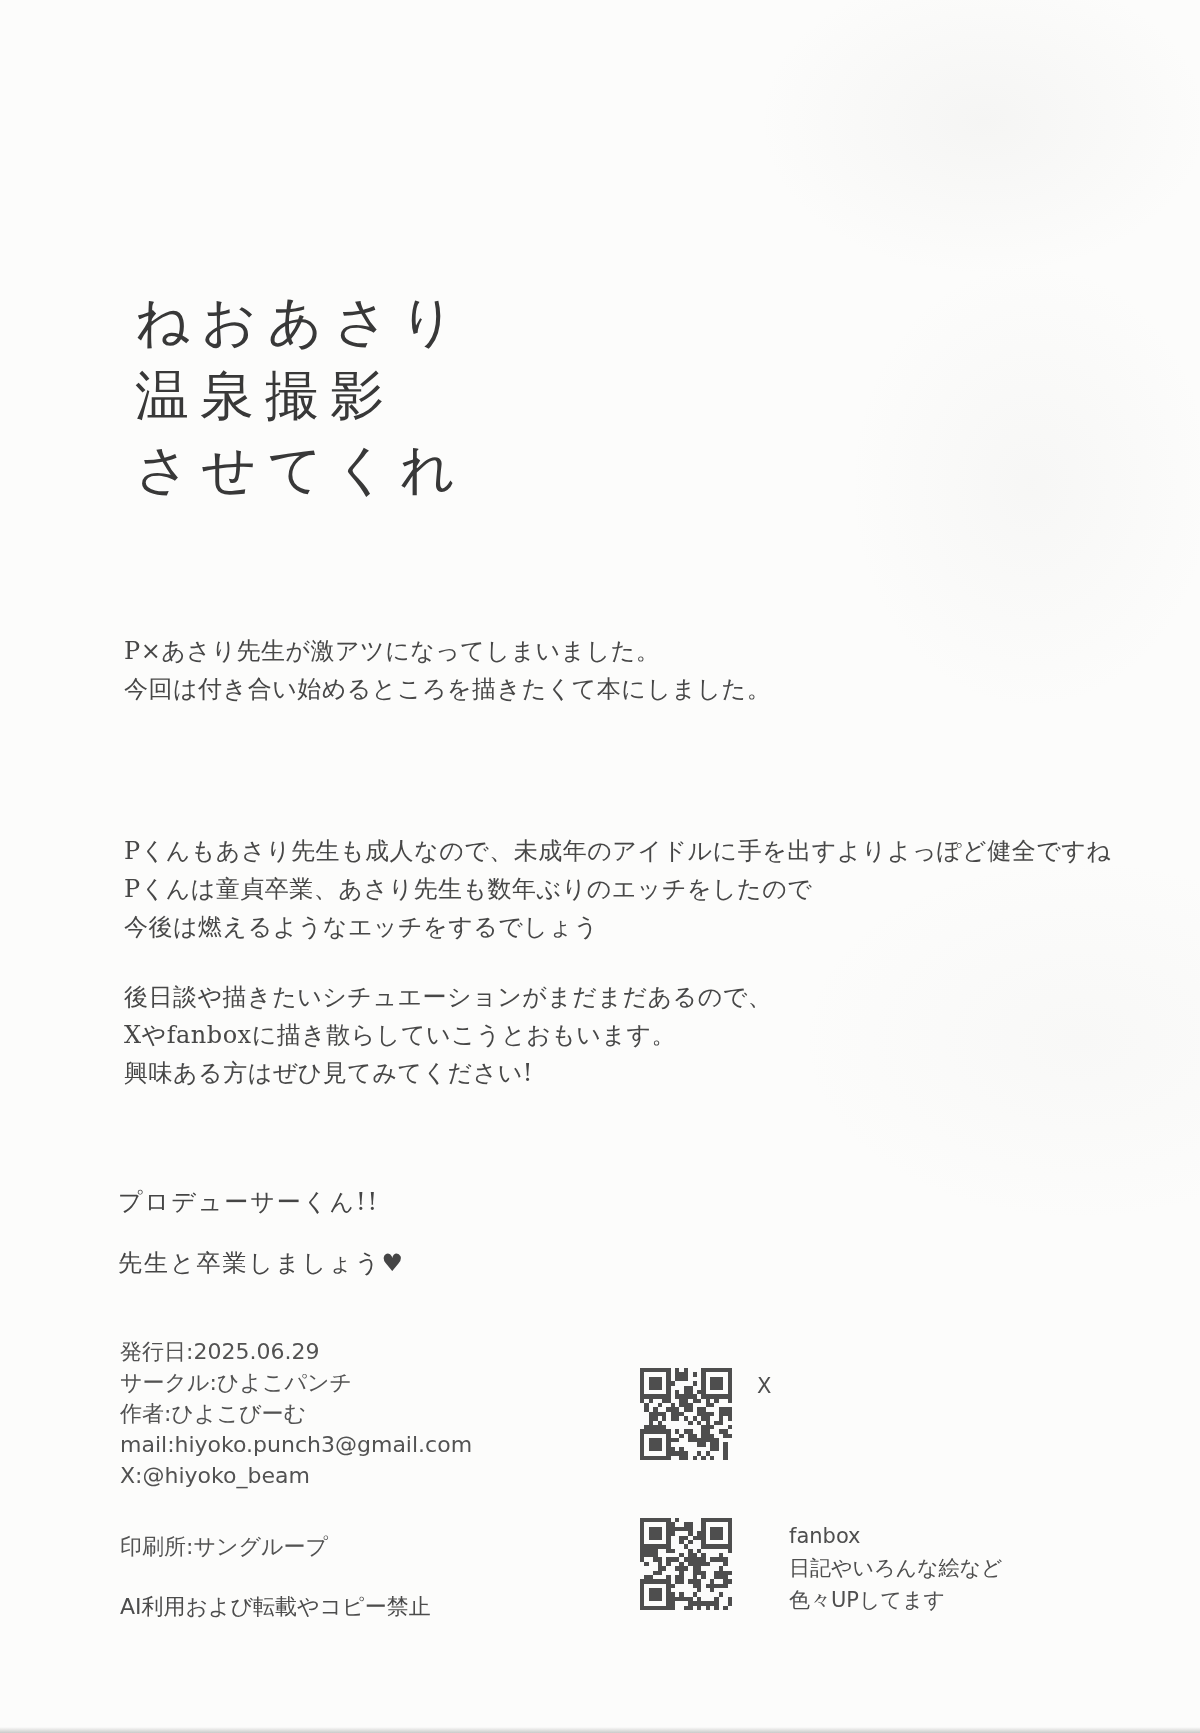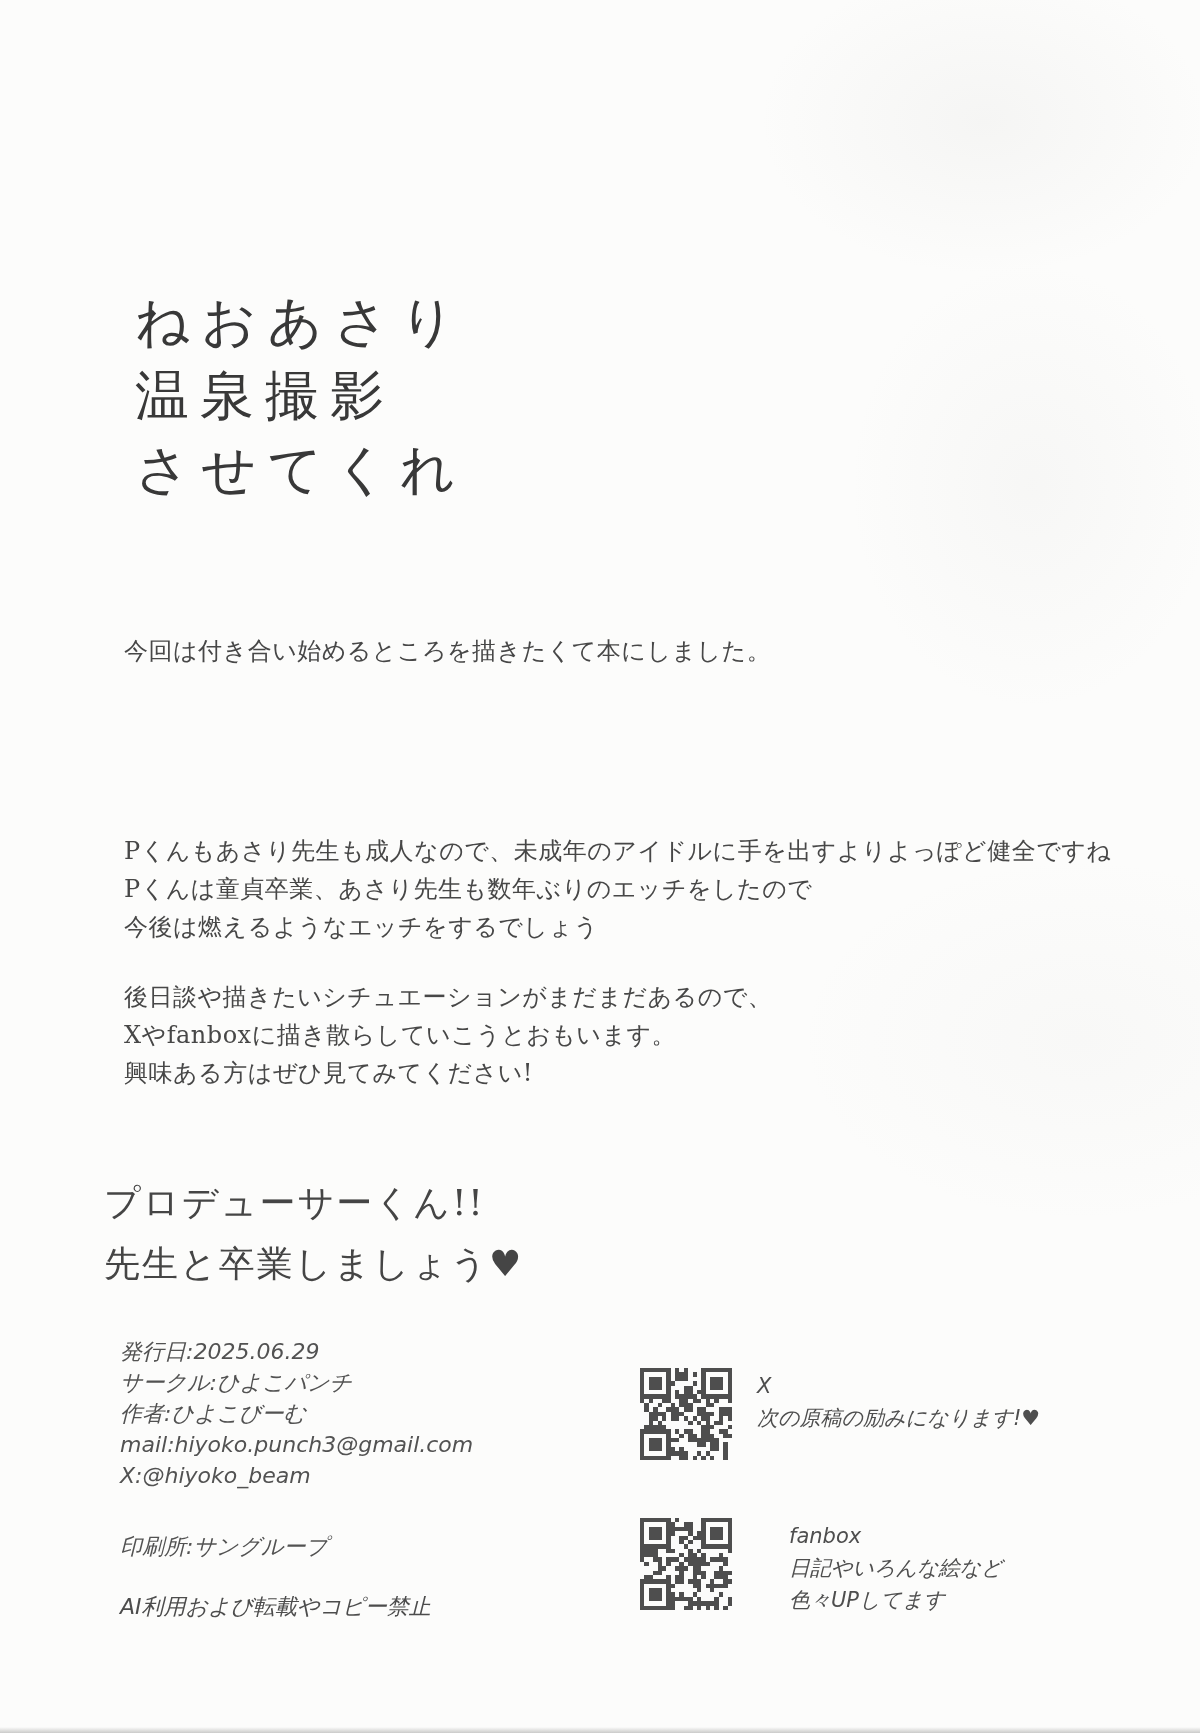--- a/index.html
+++ b/index.html
@@ -13,39 +13,39 @@
       radial-gradient(ellipse 400px 260px at 90% 60%, rgba(185,185,182,0.06), transparent 70%),
       #fcfcfb;
     overflow:hidden;
     color:#3c3c3c;
   }
   .page::after{
     content:"";position:absolute;left:0;right:0;bottom:0;height:6px;
     background:linear-gradient(to bottom, rgba(110,110,108,0), rgba(110,110,108,0.35));
   }
   .serif{font-family:"DejaVu Serif","Liberation Serif",serif;}
-  .sans{font-family:"DejaVu Sans","Liberation Sans",sans-serif;font-style:italic;}
+  .sans{font-family:"DejaVu Sans","Liberation Sans",sans-serif;}
 
   .main-title{
     position:absolute;left:135px;top:285px;
     font-size:54px;line-height:74px;letter-spacing:11px;
     color:#383838;font-weight:500;
   }
   .afterword-para{
     position:absolute;left:124px;
     font-size:24px;line-height:38px;letter-spacing:0.5px;
     color:#474747;white-space:nowrap;
   }
   .para-1{top:632px;}
   .para-2{top:816px;margin-top:16px;}
   .para-3{top:978px;}
 
   .book-title{
-    position:absolute;left:104px;top:1172px;
-    font-size:36px;line-height:61px;letter-spacing:2px;
+    position:absolute;left:118px;top:1172px;
+    font-size:24px;line-height:61px;letter-spacing:2px;
     color:#454545;
   }
   .colophon{
     position:absolute;left:120px;top:1336px;
     font-size:22px;line-height:31px;
     color:#525252;white-space:nowrap;
   }
   .printer-line{position:absolute;left:120px;top:1532px;font-size:22px;color:#525252;white-space:nowrap;}
   .notice-line{position:absolute;left:120px;top:1592px;font-size:22px;color:#4c4c4c;white-space:nowrap;}
 
@@ -60,20 +60,21 @@
 
 <div class="page">
 
   <div class="main-title serif">
     <div>ねおあさり</div>
     <div>温泉撮影</div>
     <div>させてくれ</div>
   </div>
 
   <div class="afterword-para para-1 serif">
+    <div>P×あさり先生が激アツになってしまいました。</div>
     <div>今回は付き合い始めるところを描きたくて本にしました。</div>
   </div>
 
   <div class="afterword-para para-2 serif">
     <div>Pくんもあさり先生も成人なので、未成年のアイドルに手を出すよりよっぽど健全ですね</div>
     <div>Pくんは童貞卒業、あさり先生も数年ぶりのエッチをしたので</div>
     <div>今後は燃えるようなエッチをするでしょう</div>
   </div>
 
   <div class="afterword-para para-3 serif">
@@ -338,21 +339,20 @@
           <rect x="9" y="20" width="1" height="1"></rect>
           <rect x="10" y="20" width="1" height="1"></rect>
           <rect x="12" y="20" width="1" height="1"></rect>
           <rect x="14" y="20" width="1" height="1"></rect>
           <rect x="16" y="20" width="1" height="1"></rect>
           <rect x="19" y="20" width="1" height="1"></rect>
         </g>
       </svg>
     <div class="qr-label sans">
       <div>X</div>
-      <div>次の原稿の励みになります!♥</div>
     </div>
   </div>
 
   <div class="qr-block qr-block-fanbox">
     <svg class="qr-svg" viewBox="0 0 21 21" shape-rendering="crispEdges">
         <g fill="#4e4e4e">
           <rect x="0" y="0" width="1" height="1"></rect>
           <rect x="1" y="0" width="1" height="1"></rect>
           <rect x="2" y="0" width="1" height="1"></rect>
           <rect x="3" y="0" width="1" height="1"></rect>

